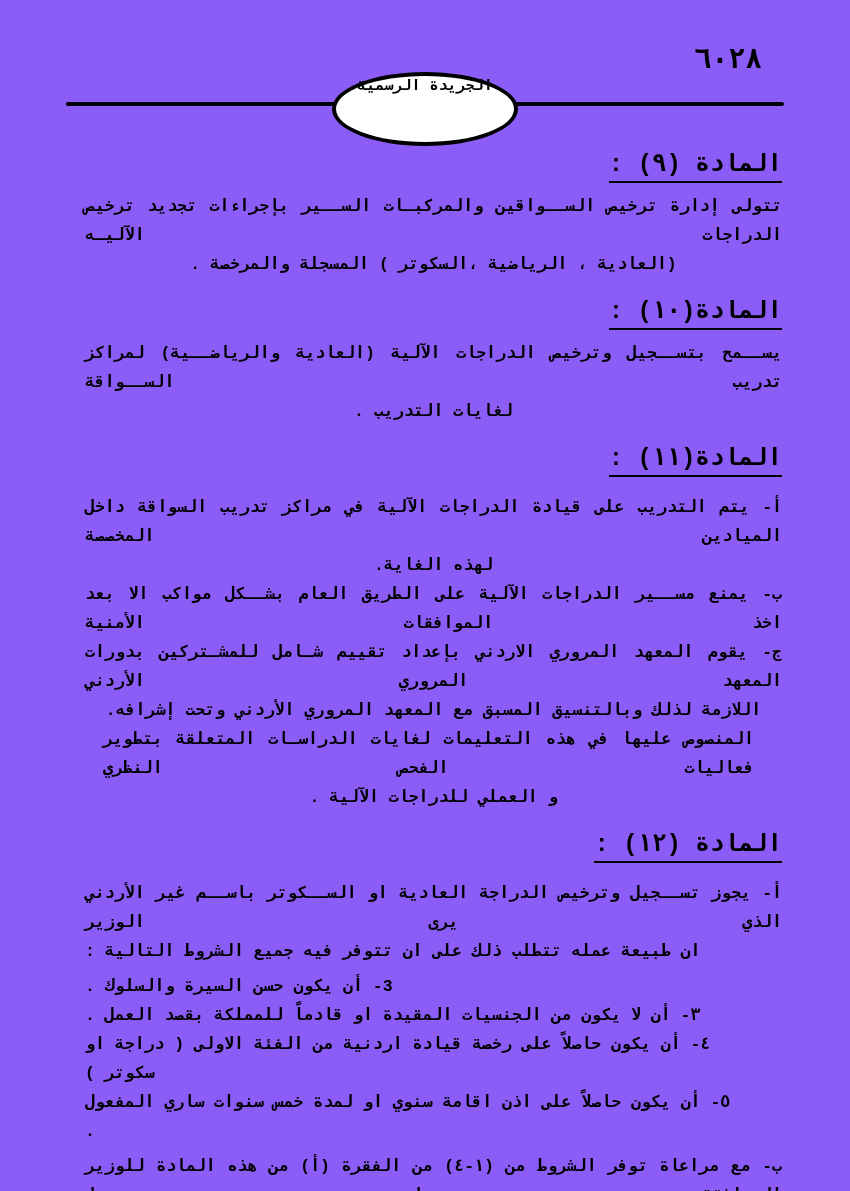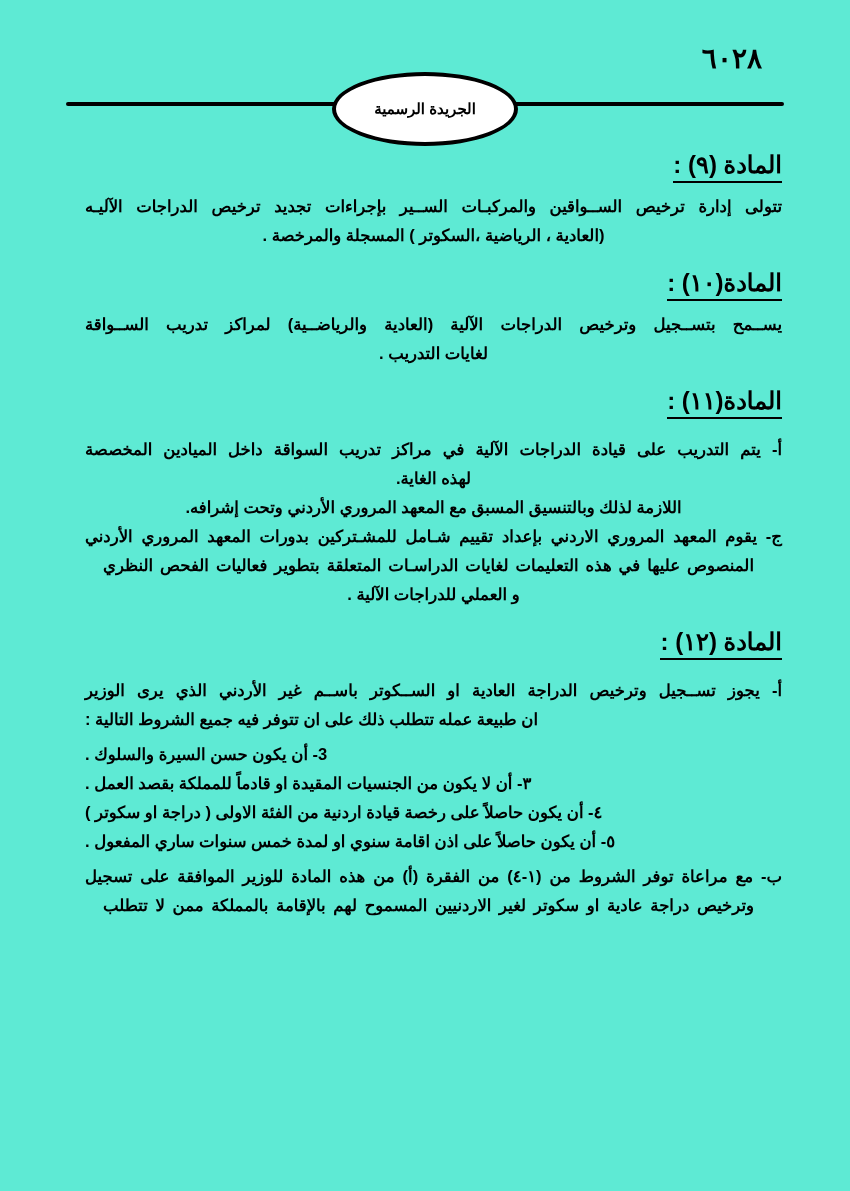--- a/index.html
+++ b/index.html
@@ -1,38 +1,38 @@
 <!DOCTYPE html>
 <html lang="ar" dir="rtl"><head>
 <meta charset="utf-8">
 <style>
   html,body{margin:0;padding:0;background:#e8e8e8;}
   .page{
     position:relative;
     width:850px;height:1191px;
     margin:0 auto;
-    background:#5eead4;
+    background:#8b5cf6;
     color:#000;
-    font-family:Liberation Sans, sans-serif;
+    font-family:Liberation Mono, monospace;
     direction:rtl;
     overflow:hidden;
   }
   .page-number{
     position:absolute;top:42px;right:88px;
     font-size:28px;font-weight:bold;
     letter-spacing:11px;
     direction:ltr;
   }
   .header-band{position:absolute;top:72px;left:66px;right:66px;height:68px;}
   .header-rule{position:absolute;top:30px;left:0;right:0;height:4px;background:#000;border-radius:2px;}
   .gazette-seal{
     position:absolute;top:0;left:50%;transform:translateX(-50%);
     width:178px;height:66px;
     background:#fff;border:4px solid #000;border-radius:50%;
-    display:flex;align-items:center;justify-content:center;
+    display:flex;justify-content:center;
   }
   .gazette-seal .seal-label{font-size:15px;font-weight:bold;white-space:nowrap;}
   .content{
     position:absolute;top:150px;right:68px;left:85px;
     font-size:16.5px;font-weight:bold;line-height:29px;
     text-align:right;
   }
   .article{margin-bottom:18px;}
   .heading-row{margin-bottom:9px;}
   .heading-row.spaced{margin-bottom:16px;margin-top:16px;}
@@ -83,22 +83,23 @@
       <div class="line line-justify">يســمح بتســجيل وترخيص الدراجات الآلية (العادية والرياضــية) لمراكز تدريب الســواقة</div>
       <div class="line line-center">لغايات التدريب .</div>
     </section>
 
     <section class="article">
       <div class="heading-row spaced">
         <span class="article-heading">المادة(١١) :</span>
       </div>
       <div class="line line-justify">أ- يتم التدريب على قيادة الدراجات الآلية في مراكز تدريب السواقة داخل الميادين المخصصة</div>
       <div class="line line-center">لهذه الغاية.</div>
+      <div class="line line-justify">ب- يمنع مســير الدراجات الآلية على الطريق العام بشــكل مواكب الا بعد اخذ الموافقات الأمنية</div>
+      <div class="line line-justify">ج- يقوم المعهد المروري الاردني بإعداد تقييم شـامل للمشـتركين بدورات المعهد المروري الأردني</div>
       <div class="line line-center">اللازمة لذلك وبالتنسيق المسبق مع المعهد المروري الأردني وتحت إشرافه.</div>
-      <div class="line line-justify">ج- يقوم المعهد المروري الاردني بإعداد تقييم شـامل للمشـتركين بدورات المعهد المروري الأردني</div>
       <div class="line line-justify ind-both">المنصوص عليها في هذه التعليمات لغايات الدراسـات المتعلقة بتطوير فعاليات الفحص النظري</div>
       <div class="line line-center">و العملي للدراجات الآلية .</div>
     </section>
 
     <section class="article">
       <div class="heading-row spaced">
         <span class="article-heading">المادة (١٢) :</span>
       </div>
       <div class="line line-justify">أ- يجوز تســجيل وترخيص الدراجة العادية او الســكوتر باســم غير الأردني الذي يرى الوزير</div>
       <div class="line line-right ind-sm">ان طبيعة عمله تتطلب ذلك على ان تتوفر فيه جميع الشروط التالية :</div>

